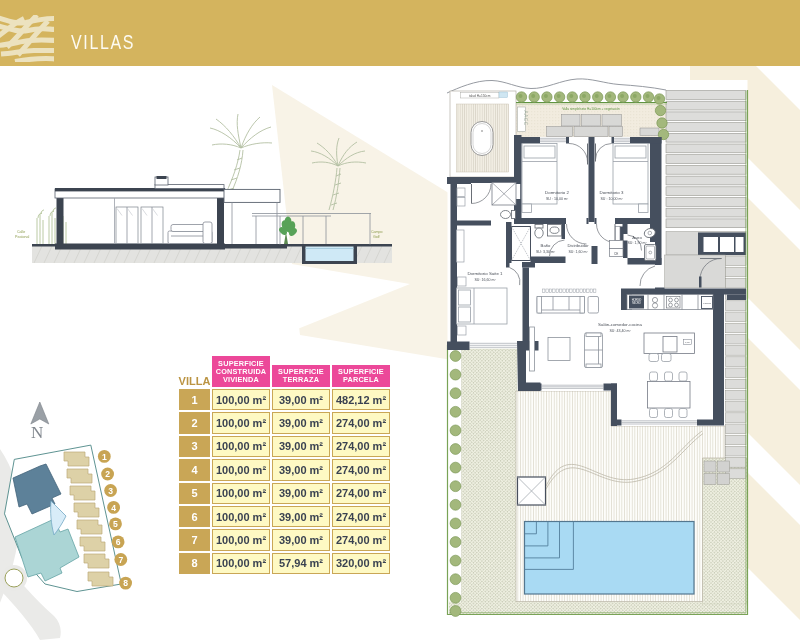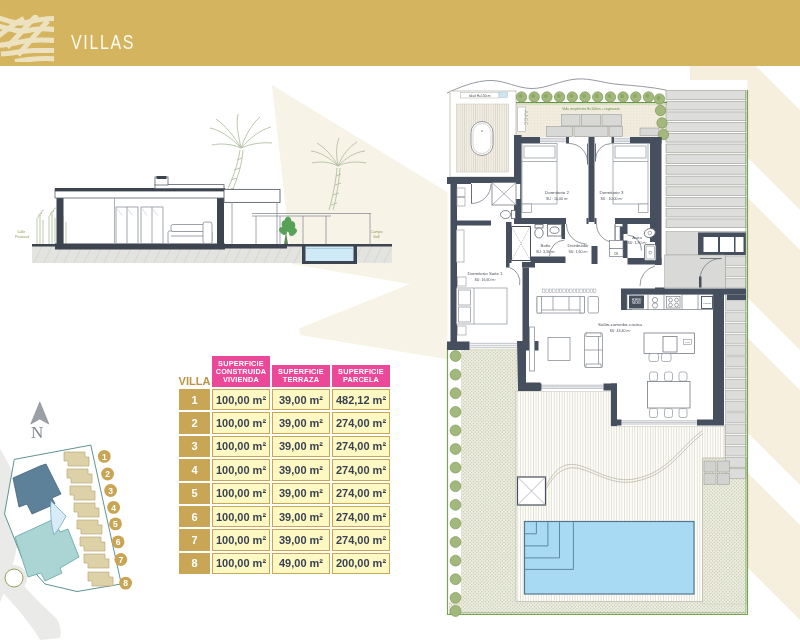--- a/index.html
+++ b/index.html
@@ -204,22 +204,22 @@
       <div class="val">39,00 m²</div>
       <div class="val">274,00 m²</div>
 
 <div class="num">7</div>
       <div class="val">100,00 m²</div>
       <div class="val">39,00 m²</div>
       <div class="val">274,00 m²</div>
 
 <div class="num">8</div>
       <div class="val">100,00 m²</div>
-      <div class="val">49,00 m²</div>
-      <div class="val">200,00 m²</div>
+      <div class="val">57,94 m²</div>
+      <div class="val">320,00 m²</div>
 </div>
 </div>
 
 <svg id="siteplan" class="abs" style="left:0;top:395px;z-index:1" width="170" height="245" viewBox="0 395 170 245">
 
 <path d="M-14,432 C12,458 22,492 20,522 C18,554 8,585 -4,612 L-12,640 L-40,640 Z" fill="#eaeae8"></path>
 
 <path d="M0,556 C16,578 34,598 54,616 C60,622 62,630 60,638 L40,640 C30,622 10,600 -6,584 Z" fill="#eaeae8"></path>
 
 <g>

